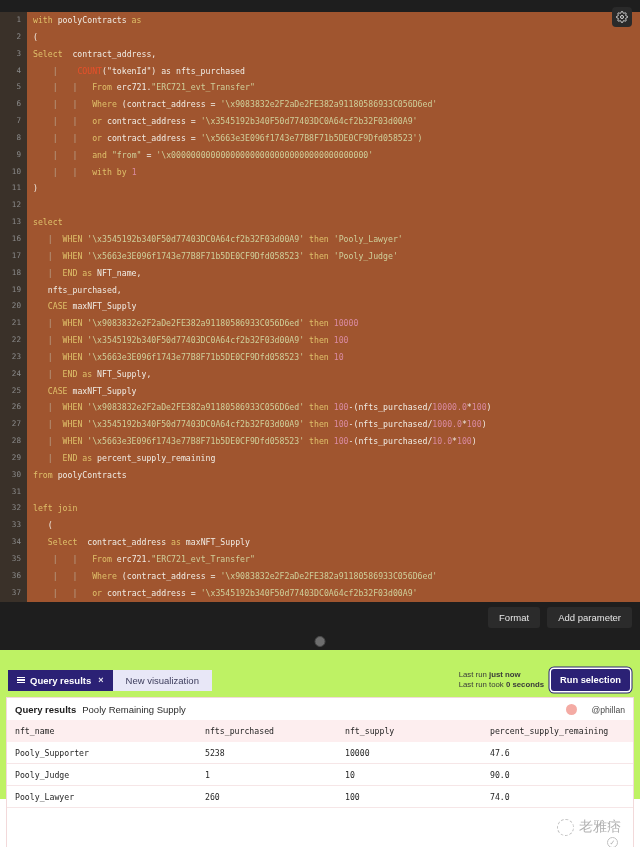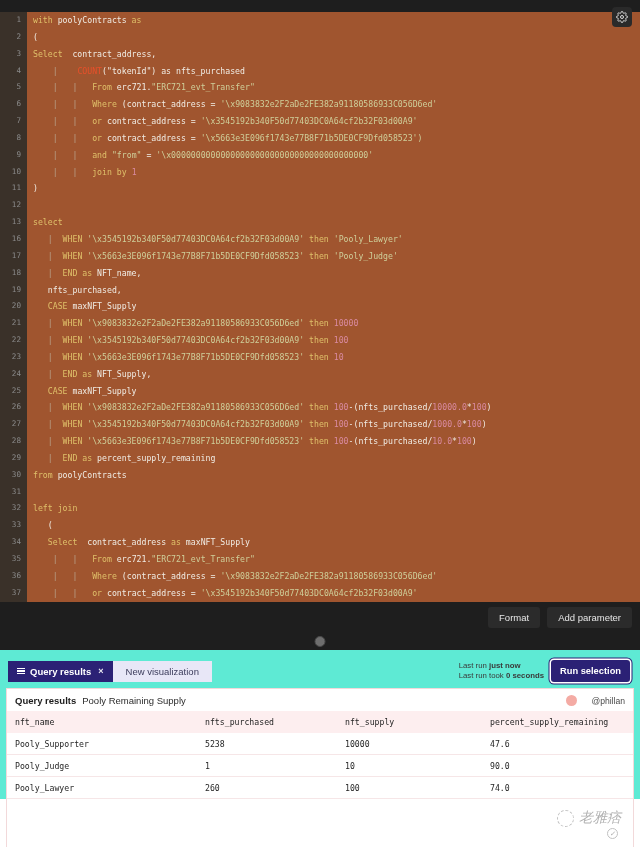--- a/index.html
+++ b/index.html
@@ -96,22 +96,22 @@
     background: #6e6e6e;
     border: 1px solid #4a4a4a;
     cursor: ns-resize;
     z-index: 9;
   }
 
   
   .results-panel {
     width: 640px;
     height: 149px;
-    background: #5eead4;
-    padding: 8px 6px;
+    background: #bef264;
+    padding: 17px 6px;
     position: relative;
   }
   .tabbar {
     display: flex;
     align-items: center;
     height: 26px;
     padding: 0 2px;
     position: relative;
   }
   .tab-active {
@@ -224,21 +224,20 @@
     outline: none;
   }
   .search-box::placeholder { color: #5c5c8a; }
 
   .watermark {
     position: absolute;
     right: 12px;
     bottom: 20px;
     display: flex; align-items: center; gap: 5px;
     opacity: .55;
-    font-style: italic;
   }
   .wm-logo {
     width: 17px; height: 17px;
     border-radius: 50%;
     border: 1px dashed #8d8d8d;
   }
   .wm-text {
     font-size: 14px;
     color: #6f6f6f;
     font-family: "DejaVu Sans", sans-serif;
@@ -266,21 +265,21 @@
   <div class="code-scroll" id="code-scroll">
       <div class="code-line sel"><div class="gutter">1</div><div class="code-body"><span class="kw">with</span> <span class="pln">poolyContracts</span> <span class="kw">as</span></div></div>
       <div class="code-line sel"><div class="gutter">2</div><div class="code-body"><span class="pln">(</span></div></div>
       <div class="code-line sel"><div class="gutter">3</div><div class="code-body"><span class="kw">Select</span>  <span class="pln">contract_address,</span></div></div>
       <div class="code-line sel"><div class="gutter">4</div><div class="code-body">    <span class="pipe">|</span>    <span class="fn">COUNT</span><span class="pln">("tokenId") as nfts_purchased</span></div></div>
       <div class="code-line sel"><div class="gutter">5</div><div class="code-body">    <span class="pipe">|</span>   <span class="pipe">|</span>   <span class="kw">From</span> <span class="pln">erc721.</span><span class="str">"ERC721_evt_Transfer"</span></div></div>
       <div class="code-line sel"><div class="gutter">6</div><div class="code-body">    <span class="pipe">|</span>   <span class="pipe">|</span>   <span class="kw">Where</span> <span class="pln">(contract_address =</span> <span class="str">'\x9083832e2F2aDe2FE382a91180586933C056D6ed'</span></div></div>
       <div class="code-line sel"><div class="gutter">7</div><div class="code-body">    <span class="pipe">|</span>   <span class="pipe">|</span>   <span class="kw">or</span> <span class="pln">contract_address =</span> <span class="str">'\x3545192b340F50d77403DC0A64cf2b32F03d00A9'</span></div></div>
       <div class="code-line sel"><div class="gutter">8</div><div class="code-body">    <span class="pipe">|</span>   <span class="pipe">|</span>   <span class="kw">or</span> <span class="pln">contract_address =</span> <span class="str">'\x5663e3E096f1743e77B8F71b5DE0CF9Dfd058523')</span></div></div>
       <div class="code-line sel"><div class="gutter">9</div><div class="code-body">    <span class="pipe">|</span>   <span class="pipe">|</span>   <span class="kw">and</span> <span class="str">"from"</span> <span class="pln">=</span> <span class="str">'\x0000000000000000000000000000000000000000'</span></div></div>
-      <div class="code-line sel"><div class="gutter">10</div><div class="code-body">    <span class="pipe">|</span>   <span class="pipe">|</span>   <span class="kw">join by</span> <span class="num">1</span></div></div>
+      <div class="code-line sel"><div class="gutter">10</div><div class="code-body">    <span class="pipe">|</span>   <span class="pipe">|</span>   <span class="kw">with by</span> <span class="num">1</span></div></div>
       <div class="code-line sel"><div class="gutter">11</div><div class="code-body"><span class="pln">)</span></div></div>
       <div class="code-line sel"><div class="gutter">12</div><div class="code-body"></div></div>
       <div class="code-line sel"><div class="gutter">13</div><div class="code-body"><span class="kw">select</span></div></div>
       <div class="code-line sel"><div class="gutter">16</div><div class="code-body">   <span class="pipe">|</span>  <span class="kw">WHEN</span> <span class="str">'\x3545192b340F50d77403DC0A64cf2b32F03d00A9'</span> <span class="kw">then</span> <span class="str">'Pooly_Lawyer'</span></div></div>
       <div class="code-line sel"><div class="gutter">17</div><div class="code-body">   <span class="pipe">|</span>  <span class="kw">WHEN</span> <span class="str">'\x5663e3E096f1743e77B8F71b5DE0CF9Dfd058523'</span> <span class="kw">then</span> <span class="str">'Pooly_Judge'</span></div></div>
       <div class="code-line sel"><div class="gutter">18</div><div class="code-body">   <span class="pipe">|</span>  <span class="kw">END as</span> <span class="pln">NFT_name,</span></div></div>
       <div class="code-line sel"><div class="gutter">19</div><div class="code-body">   <span class="pln">nfts_purchased,</span></div></div>
       <div class="code-line sel"><div class="gutter">20</div><div class="code-body">   <span class="kw">CASE</span> <span class="pln">maxNFT_Supply</span></div></div>
       <div class="code-line sel"><div class="gutter">21</div><div class="code-body">   <span class="pipe">|</span>  <span class="kw">WHEN</span> <span class="str">'\x9083832e2F2aDe2FE382a91180586933C056D6ed'</span> <span class="kw">then</span> <span class="num">10000</span></div></div>
       <div class="code-line sel"><div class="gutter">22</div><div class="code-body">   <span class="pipe">|</span>  <span class="kw">WHEN</span> <span class="str">'\x3545192b340F50d77403DC0A64cf2b32F03d00A9'</span> <span class="kw">then</span> <span class="num">100</span></div></div>

